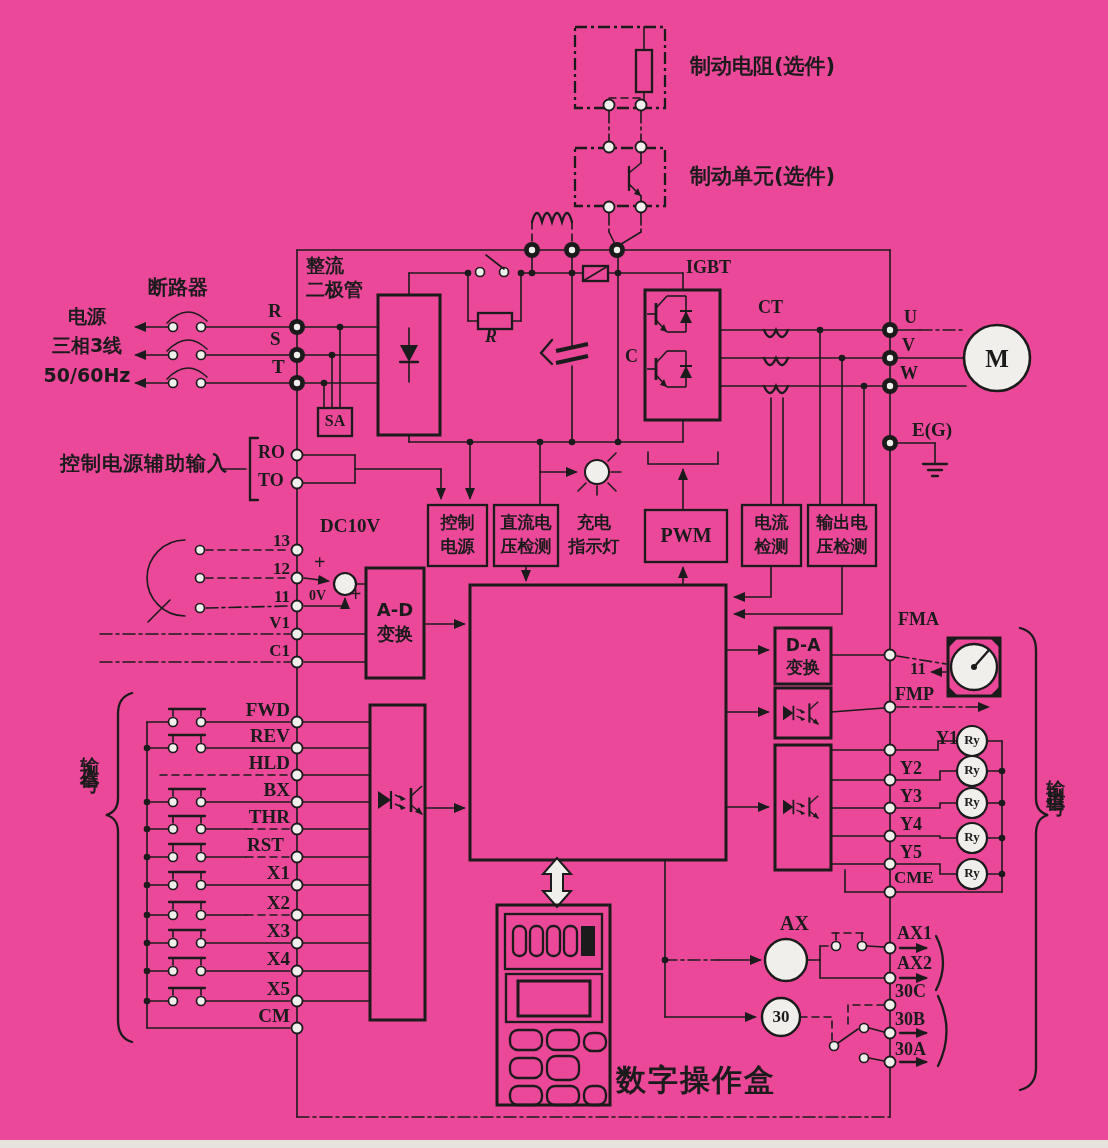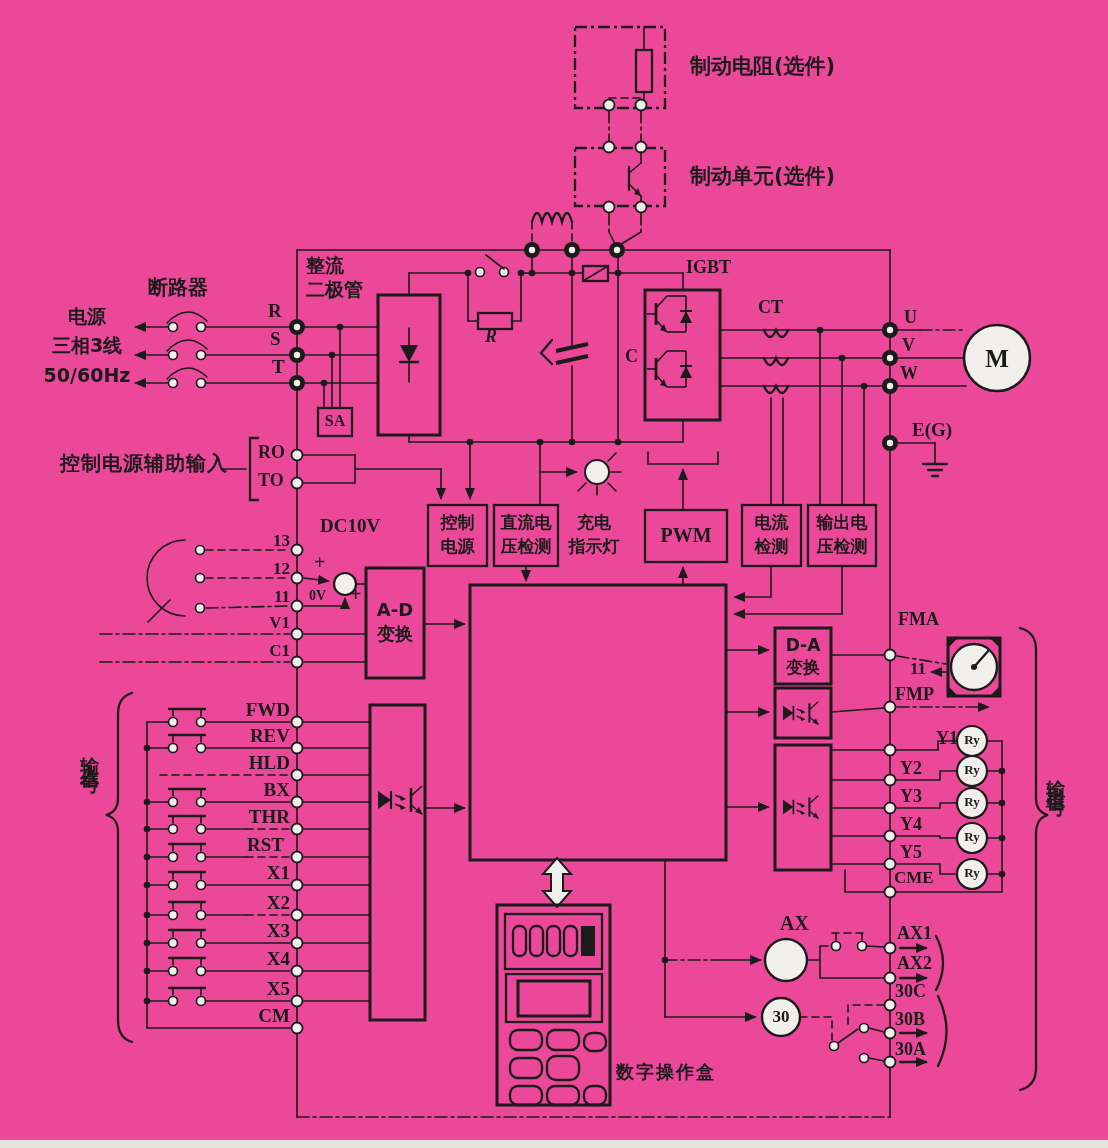--- a/index.html
+++ b/index.html
@@ -674,18 +674,18 @@
 <div class="lbl lat c" style="left:957px;top:865px;width:30px;font-size:13px;">Ry</div>
 <div class="lbl lat" style="left:780px;top:910px;font-size:20px;">AX</div>
 <div class="lbl lat c" style="left:767px;top:1006px;width:28px;font-size:17px;">30</div>
 <div class="lbl lat" style="left:897px;top:922px;font-size:18px;">AX1</div>
 <div class="lbl lat" style="left:897px;top:952px;font-size:18px;">AX2</div>
 <div class="lbl lat" style="left:895px;top:980px;font-size:18px;">30C</div>
 <div class="lbl lat" style="left:895px;top:1008px;font-size:18px;">30B</div>
 <div class="lbl lat" style="left:895px;top:1038px;font-size:18px;">30A</div>
 <div class="lbl vert" style="left:1044px;top:765px;font-size:19px;">输出信号</div>
 
-<div class="lbl" style="left:616px;top:1060px;font-size:18px;letter-spacing:2px;">数字操作盒</div>
+<div class="lbl" style="left:616px;top:1060px;font-size:30px;letter-spacing:2px;">数字操作盒</div>
 
 <div class="lbl wm-front" style="left:726px;top:1138px;font-size:24px;">头条@川哥工控界自媒体</div>
 
 <div style="position:absolute;left:0;top:1140px;width:1108px;height:8px;background:#e6e3df;"></div>
 </div>
 
 </body></html>

